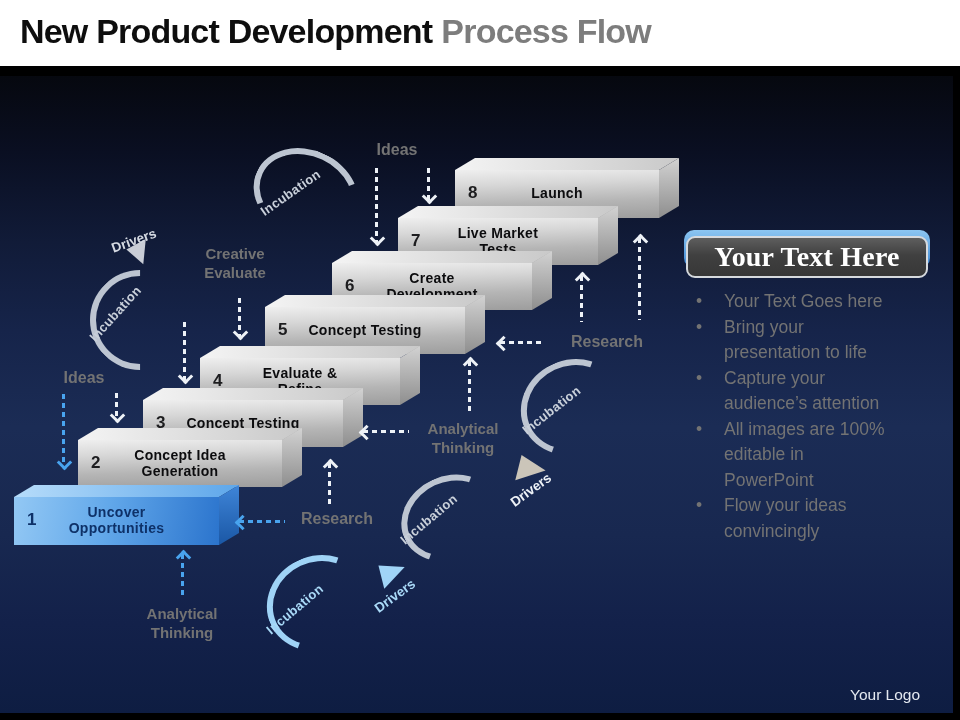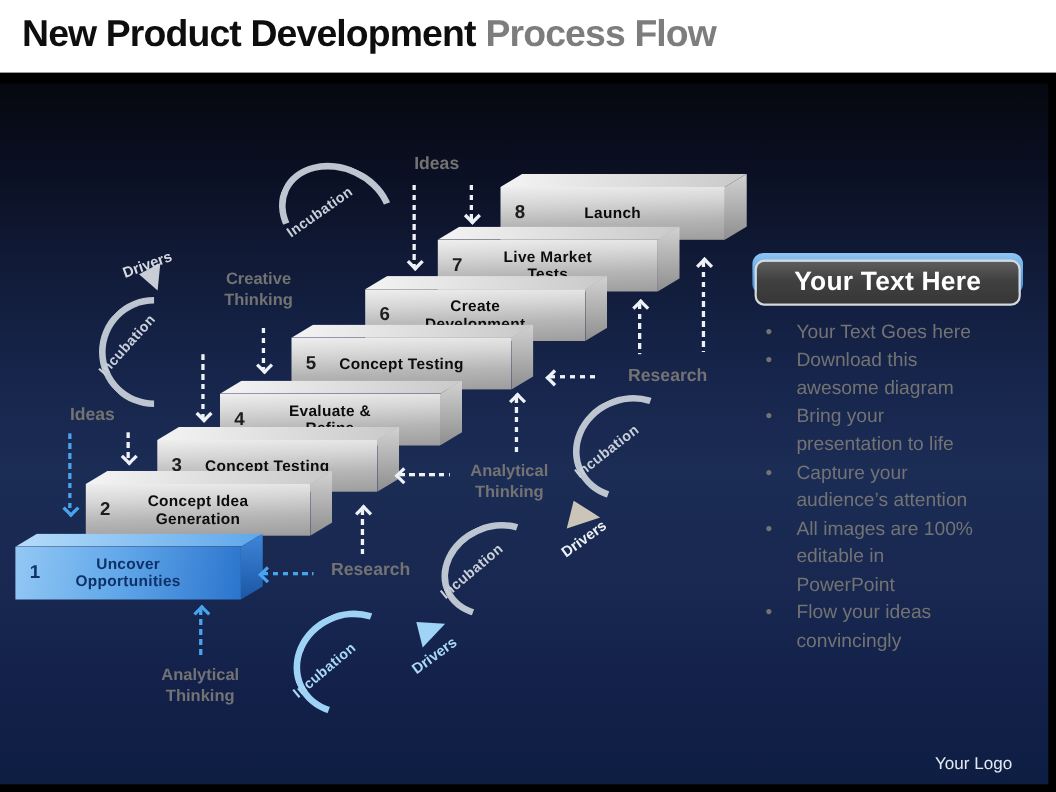--- a/index.html
+++ b/index.html
@@ -59,21 +59,21 @@
     color:#c9d0da;transform-origin:0 50%;z-index:20;white-space:nowrap;}
   .inc-text.blue{color:#a9d9f7;}
   .drv{position:absolute;font-size:13.5px;font-weight:bold;transform-origin:0 50%;z-index:20;white-space:nowrap;}
   .tri{position:absolute;width:0;height:0;z-index:19;}
   
   .btn-back{position:absolute;left:684px;top:230px;width:246px;height:38px;border-radius:10px;z-index:20;
     background:linear-gradient(180deg,#8cc6f2,var(--button-glow));}
   .btn-front{position:absolute;left:686px;top:236px;width:238px;height:38px;border-radius:9px;z-index:21;
     border:2px solid var(--button-border);display:flex;align-items:center;justify-content:center;
     background:linear-gradient(180deg,#5e5e5e,var(--button-face) 45%,#373737);
-    color:#fff;font-size:24px;font-weight:bold;letter-spacing:.2px;}
+    color:#fff;font-size:28px;font-weight:bold;letter-spacing:.2px;font-family:Liberation Serif, serif;}
   .bullets{position:absolute;left:688px;top:289px;width:252px;margin:0;padding:0;list-style:none;z-index:20;}
   .bullets li{position:relative;padding-left:36px;font-size:17.5px;line-height:25.5px;
     color:#737373;white-space:pre-line;}
   .bullets li::before{content:"\2022";position:absolute;left:8px;top:0;}
   .logo{position:absolute;left:850px;top:686px;font-size:15.5px;color:#e4e9f1;z-index:20;}
 </style>
 </head>
 <body>
 
 <div class="slide-bg"></div>
@@ -147,21 +147,21 @@
   <div class="f-front">
     <span class="num">1</span>
     <span class="lbl">Uncover
 Opportunities</span>
   </div>
 </div>
 
 <div class="wlabel sz16" style="left:357px;top:141px;width:80px;">Ideas</div>
 <div class="wlabel sz16" style="left:46px;top:369px;width:76px;">Ideas</div>
 <div class="wlabel sz15" style="left:178px;top:244px;width:114px;">Creative
-Thinking</div>
+Evaluate</div>
 <div class="wlabel sz15" style="left:407px;top:419px;width:112px;">Analytical
 Thinking</div>
 <div class="wlabel sz15" style="left:126px;top:604px;width:112px;">Analytical
 Thinking</div>
 <div class="wlabel sz16" style="left:552px;top:333px;width:110px;">Research</div>
 <div class="wlabel sz16" style="left:287px;top:510px;width:100px;">Research</div>
 
 <div class="arrow down" style="left:372px;top:166px;width:9px;height:78px;">
     <i class="shaft-v"></i>
     <i class="head"></i>
@@ -234,22 +234,20 @@
 <div class="drv" style="left:112px;top:241px;transform:rotate(-20deg);color:#d5dae2;">Drivers</div>
 <div class="tri" style="left:518px;top:458px;border-left:27px solid #cbc5b9;border-top:9px solid transparent;border-bottom:17px solid transparent;transform:rotate(14deg);"></div>
 <div class="drv" style="left:512px;top:496px;transform:rotate(-36deg);color:#eef2f7;">Drivers</div>
 <div class="tri" style="left:381px;top:562px;border-left:25px solid #a0d4f7;border-top:8px solid transparent;border-bottom:16px solid transparent;transform:rotate(-14deg);"></div>
 <div class="drv" style="left:376px;top:602px;transform:rotate(-36deg);color:#a9d9f7;">Drivers</div>
 
 <div class="btn-back"></div>
 <div class="btn-front">Your Text Here</div>
 <ul class="bullets" id="bullet-list">
     <li>Your Text Goes here</li>
-    <li>Download this
-awesome diagram</li>
     <li>Bring your
 presentation to life</li>
     <li>Capture your
 audience’s attention</li>
     <li>All images are 100%
 editable in
 PowerPoint</li>
     <li>Flow your ideas
 convincingly</li>
   </ul>

